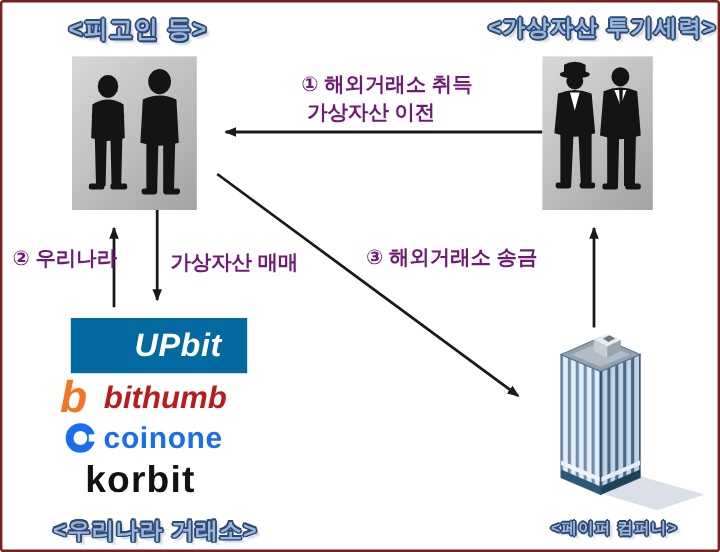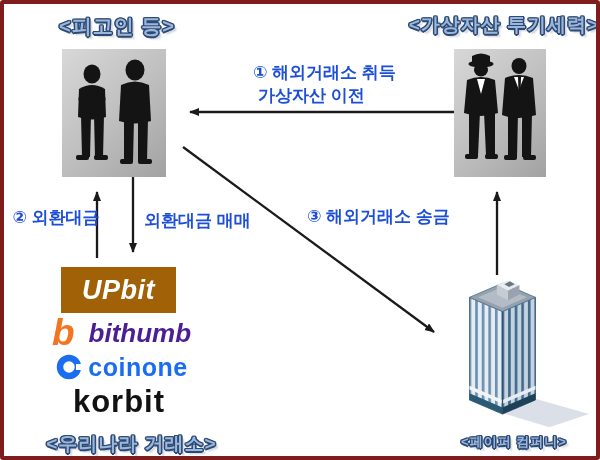--- a/index.html
+++ b/index.html
@@ -1,46 +1,46 @@
 <!DOCTYPE html>
 <html><head>
 <meta charset="utf-8">
 <style>
   html,body{margin:0;padding:0;background:#fff;font-family:"Liberation Sans","DejaVu Sans",sans-serif;}
   .canvas{position:relative;width:600px;height:460px;box-sizing:border-box;
-          border:4px solid #7f1d1d;border-radius:3px;background:#fff;overflow:hidden;}
+          border:2px solid #7f1d1d;border-radius:3px;background:#fff;overflow:hidden;}
   .arrows{position:absolute;left:0;top:0;width:600px;height:460px;pointer-events:none;}
 
   .fancy{position:absolute;font-weight:bold;color:#9db7d9;letter-spacing:1px;text-align:center;
          text-shadow:-1.5px 0 #2b4a77,1.5px 0 #2b4a77,0 -1.5px #2b4a77,0 1.5px #2b4a77,
                      -1px -1px #2b4a77,1px -1px #2b4a77,-1px 1px #2b4a77,1.2px 1.2px #2b4a77,
                      3px 3px 2px #c9ccd4;}
   .t-def{left:28px;top:9px;width:170px;font-size:20px;}
   .t-spec{left:403px;top:8px;width:194px;font-size:19px;}
   .t-exch{left:30px;top:427px;width:195px;font-size:19px;}
   .t-paper{left:424px;top:429px;width:172px;font-size:13px;}
 
   .photo-box{position:absolute;background:linear-gradient(135deg,#d8d8d8 0%,#bdbdbd 55%,#a2a2a2 100%);}
   .box-def{left:58px;top:45px;width:104px;height:128px;}
   .box-spec{left:450px;top:45px;width:92px;height:128px;}
 
-  .flow-label{position:absolute;color:#1d4ed8;font-weight:700;font-size:17px;line-height:23px;white-space:nowrap;}
+  .flow-label{position:absolute;color:#701a75;font-weight:700;font-size:17px;line-height:23px;white-space:nowrap;}
   .lbl-f1{left:249px;top:57px;width:175px;text-align:left;}
   .lbl-f1 .l2{padding-left:5px;}
   .lbl-f2{left:4px;top:202px;width:96px;text-align:center;}
   .lbl-trade{left:140px;top:205px;}
   .lbl-f3{left:303px;top:201px;}
   .lbl-f4{left:500px;top:206px;width:98px;text-align:center;}
 
   .logo{position:absolute;display:flex;align-items:center;justify-content:center;}
-  .upbit{left:57px;top:263px;width:115px;height:46px;background:#a16207;}
+  .upbit{left:57px;top:263px;width:115px;height:46px;background:#0369a1;padding-left:32px;}
   .upbit span{color:#fff;font-style:italic;font-weight:800;font-size:27px;letter-spacing:.5px;}
   .bithumb{left:50px;top:310px;width:135px;height:38px;gap:4px;}
   .bithumb .b-ic{color:#f47521;font-weight:900;font-style:italic;font-size:37px;line-height:34px;}
-  .bithumb .b-tx{color:#4c1d95;font-weight:800;font-style:italic;font-size:26px;margin-left:10px;}
+  .bithumb .b-tx{color:#b91c1c;font-weight:800;font-style:italic;font-size:26px;margin-left:10px;}
   .coinone{left:52px;top:348px;width:132px;height:30px;gap:6px;align-items:center;}
   .coinone .c-tx{color:#1b6df0;font-weight:600;font-size:25px;letter-spacing:.5px;}
   .korbit{left:55px;top:379px;width:120px;height:38px;}
   .korbit span{color:#121212;font-weight:700;font-size:31px;letter-spacing:1px;}
 
   .building{position:absolute;left:447px;top:267px;width:150px;height:160px;}
 </style>
 </head>
 <body>
 
@@ -108,23 +108,23 @@
         <rect x="69" y="106" width="13" height="5" rx="2"></rect>
       </g>
     </svg>
   </div>
 
   <div class="flow-label lbl-f1">
     <div class="l1">① 해외거래소 취득</div>
     <div class="l2">가상자산 이전</div>
   </div>
   <div class="flow-label lbl-f2">
-    <div>② 외환대금</div>
+    <div>② 우리나라</div>
   </div>
-  <div class="flow-label lbl-trade">외환대금 매매</div>
+  <div class="flow-label lbl-trade">가상자산 매매</div>
   <div class="flow-label lbl-f3">③ 해외거래소 송금</div>
   <div class="flow-label lbl-f4">
   </div>
 
   <div class="logo upbit">
     <span>UPbit</span>
   </div>
   <div class="logo bithumb">
     <span class="b-ic">b</span>
     <span class="b-tx">bithumb</span>

